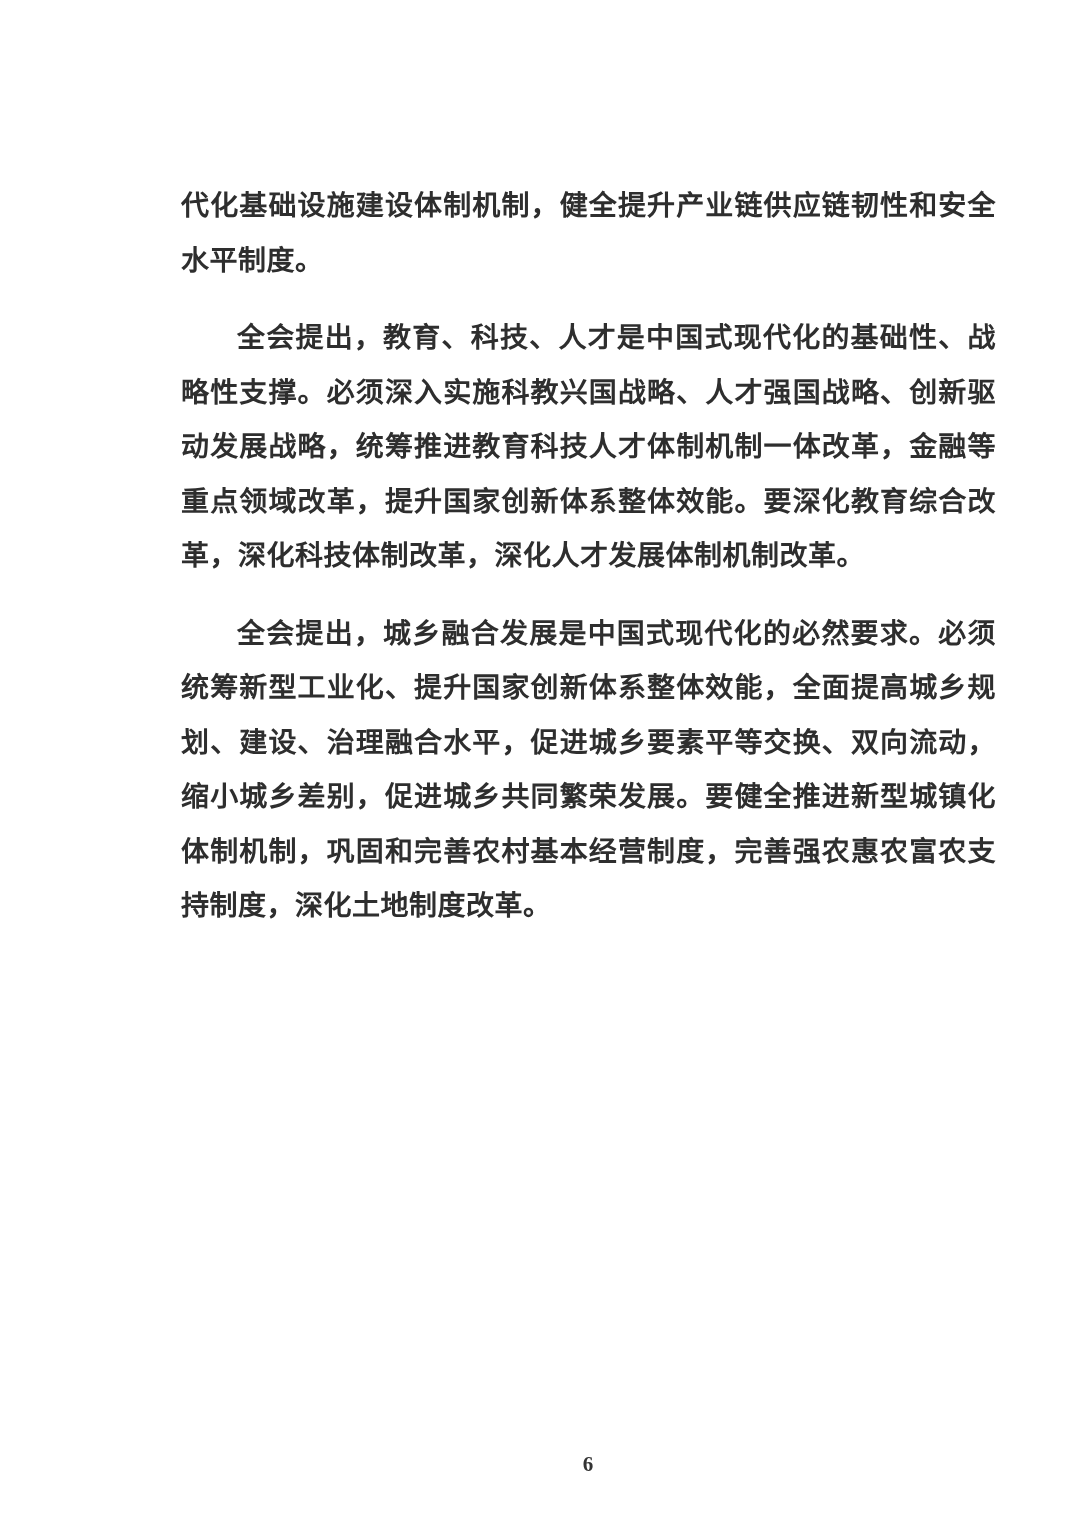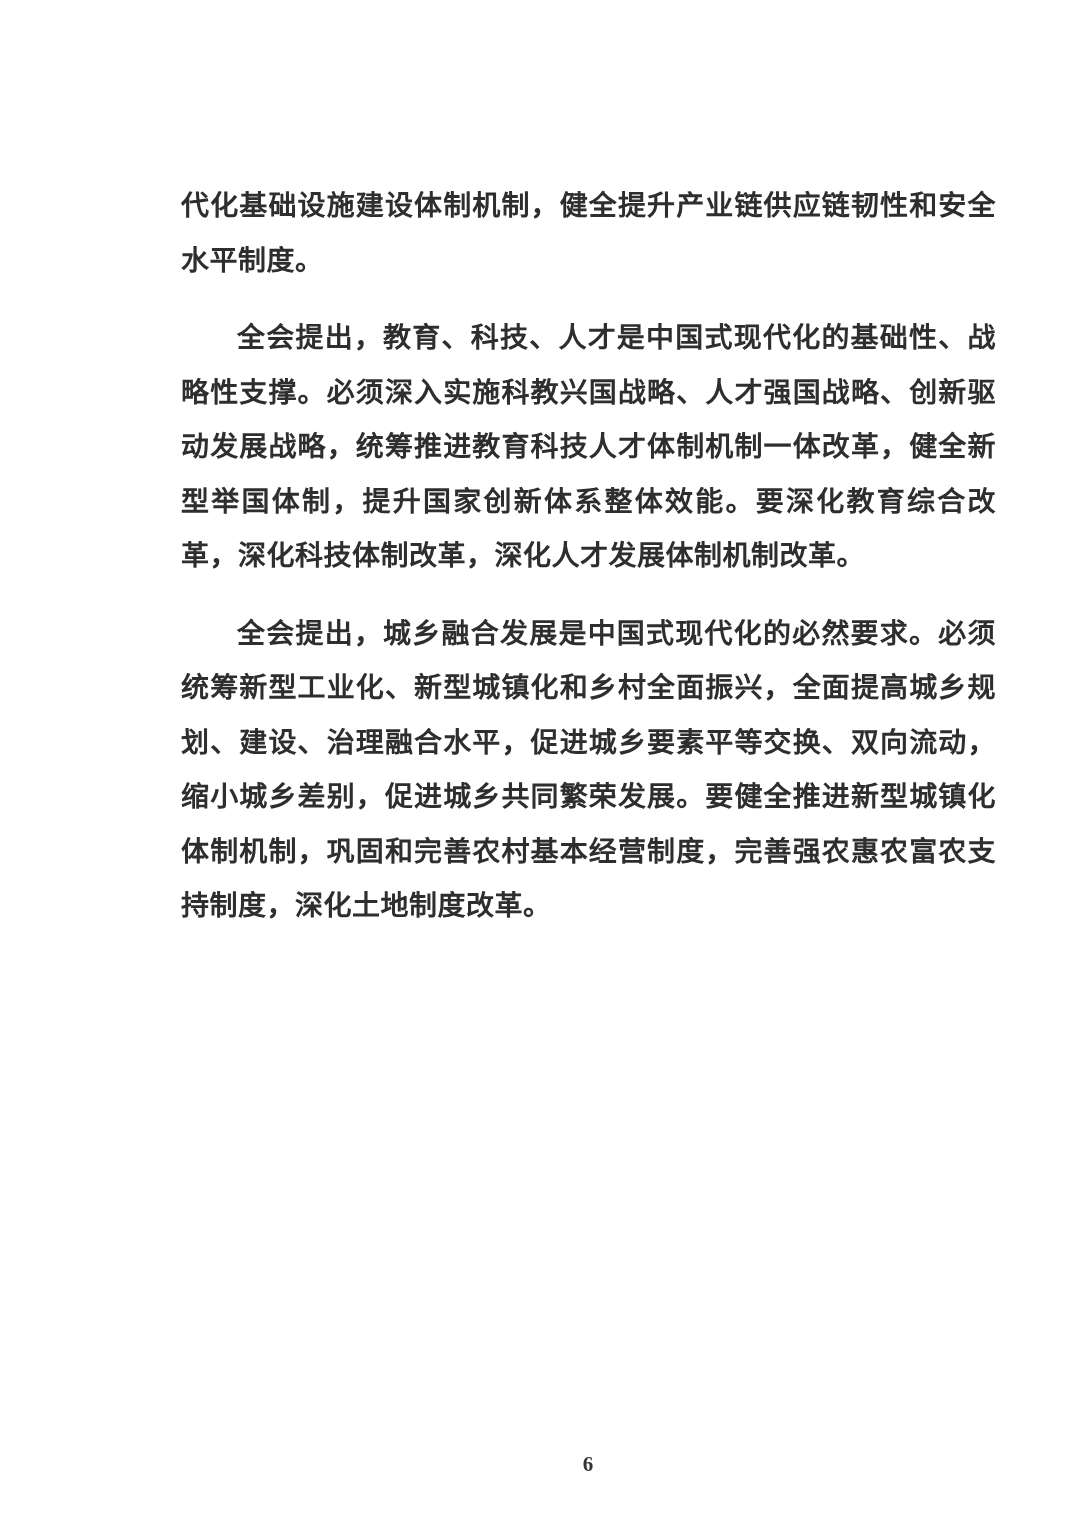--- a/index.html
+++ b/index.html
@@ -47,19 +47,19 @@
     color: #333333;
     font-family: "Liberation Serif", "DejaVu Serif", serif;
   }
 </style>
 </head>
 <body>
 
 <div class="page">
   <div class="content">
     <p class="no-indent">代化基础设施建设体制机制，健全提升产业链供应链韧性和安全水平制度。</p>
-    <p>全会提出，教育、科技、人才是中国式现代化的基础性、战略性支撑。必须深入实施科教兴国战略、人才强国战略、创新驱动发展战略，统筹推进教育科技人才体制机制一体改革，健全新型举国体制，提升国家创新体系整体效能。要深化教育综合改革，深化科技体制改革，深化人才发展体制机制改革。</p>
-    <p>全会提出，城乡融合发展是中国式现代化的必然要求。必须统筹新型工业化、新型城镇化和乡村全面振兴，全面提高城乡规划、建设、治理融合水平，促进城乡要素平等交换、双向流动，缩小城乡差别，促进城乡共同繁荣发展。要健全推进新型城镇化体制机制，巩固和完善农村基本经营制度，完善强农惠农富农支持制度，深化土地制度改革。</p>
+    <p>全会提出，教育、科技、人才是中国式现代化的基础性、战略性支撑。必须深入实施科教兴国战略、人才强国战略、创新驱动发展战略，统筹推进教育科技人才体制机制一体改革，金融等重点领域改革，提升国家创新体系整体效能。要深化教育综合改革，深化科技体制改革，深化人才发展体制机制改革。</p>
+    <p>全会提出，城乡融合发展是中国式现代化的必然要求。必须统筹新型工业化、提升国家创新体系整体效能，全面提高城乡规划、建设、治理融合水平，促进城乡要素平等交换、双向流动，缩小城乡差别，促进城乡共同繁荣发展。要健全推进新型城镇化体制机制，巩固和完善农村基本经营制度，完善强农惠农富农支持制度，深化土地制度改革。</p>
   </div>
   <div class="page-footer">
     <span class="page-number">6</span>
   </div>
 </div>
 
 </body></html>

